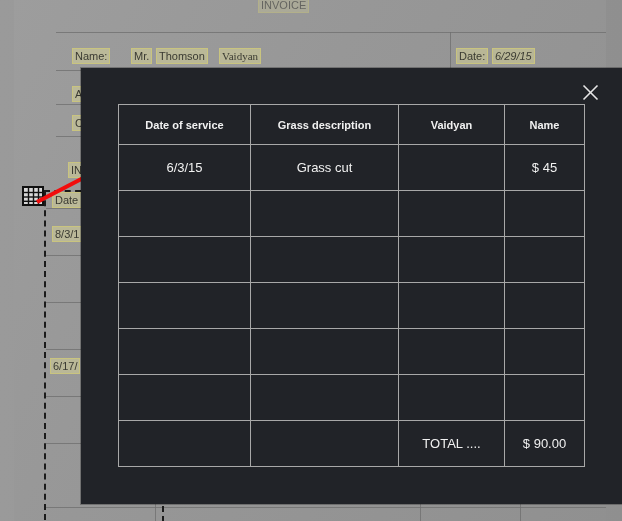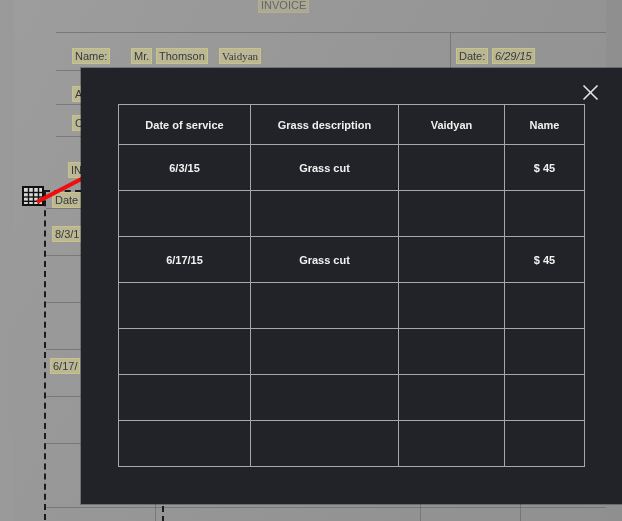--- a/index.html
+++ b/index.html
@@ -144,22 +144,22 @@
     table-layout: fixed;
     width: 466px;
     color: #f1f1f1;
   }
   table#extracted-table td,
   table#extracted-table th {
     border: 1px solid #a8a8a8;
     height: 46px;
     text-align: center;
     vertical-align: middle;
-    font-size: 11px;
-    font-weight: bold;
+    font-size: 13px;
+    font-weight: normal;
     padding: 0 4px;
     box-sizing: border-box;
     background: #212328;
   }
   table#extracted-table th {
     font-weight: bold;
     font-size: 11px;
     height: 40px;
   }
   col.c-date  { width: 132px; }
@@ -261,45 +261,45 @@
             <td></td>
             <td>$ 45</td>
           </tr>
           <tr>
             <td></td>
             <td></td>
             <td></td>
             <td></td>
           </tr>
           <tr>
-            <td>6/17/15</td>
-            <td>Grass cut</td>
-            <td></td>
-            <td>$ 45</td>
-          </tr>
-          <tr>
-            <td></td>
-            <td></td>
-            <td></td>
-            <td></td>
-          </tr>
-          <tr>
-            <td></td>
-            <td></td>
-            <td></td>
-            <td></td>
-          </tr>
-          <tr>
-            <td></td>
-            <td></td>
-            <td></td>
-            <td></td>
-          </tr>
-          <tr>
-            <td></td>
-            <td></td>
-            <td></td>
-            <td></td>
+            <td></td>
+            <td></td>
+            <td></td>
+            <td></td>
+          </tr>
+          <tr>
+            <td></td>
+            <td></td>
+            <td></td>
+            <td></td>
+          </tr>
+          <tr>
+            <td></td>
+            <td></td>
+            <td></td>
+            <td></td>
+          </tr>
+          <tr>
+            <td></td>
+            <td></td>
+            <td></td>
+            <td></td>
+          </tr>
+          <tr>
+            <td></td>
+            <td></td>
+            <td>TOTAL ....</td>
+            <td>$ 90.00</td>
           </tr>
         </tbody>
     </table>
   </div>
 </div>
 
 </body></html>

